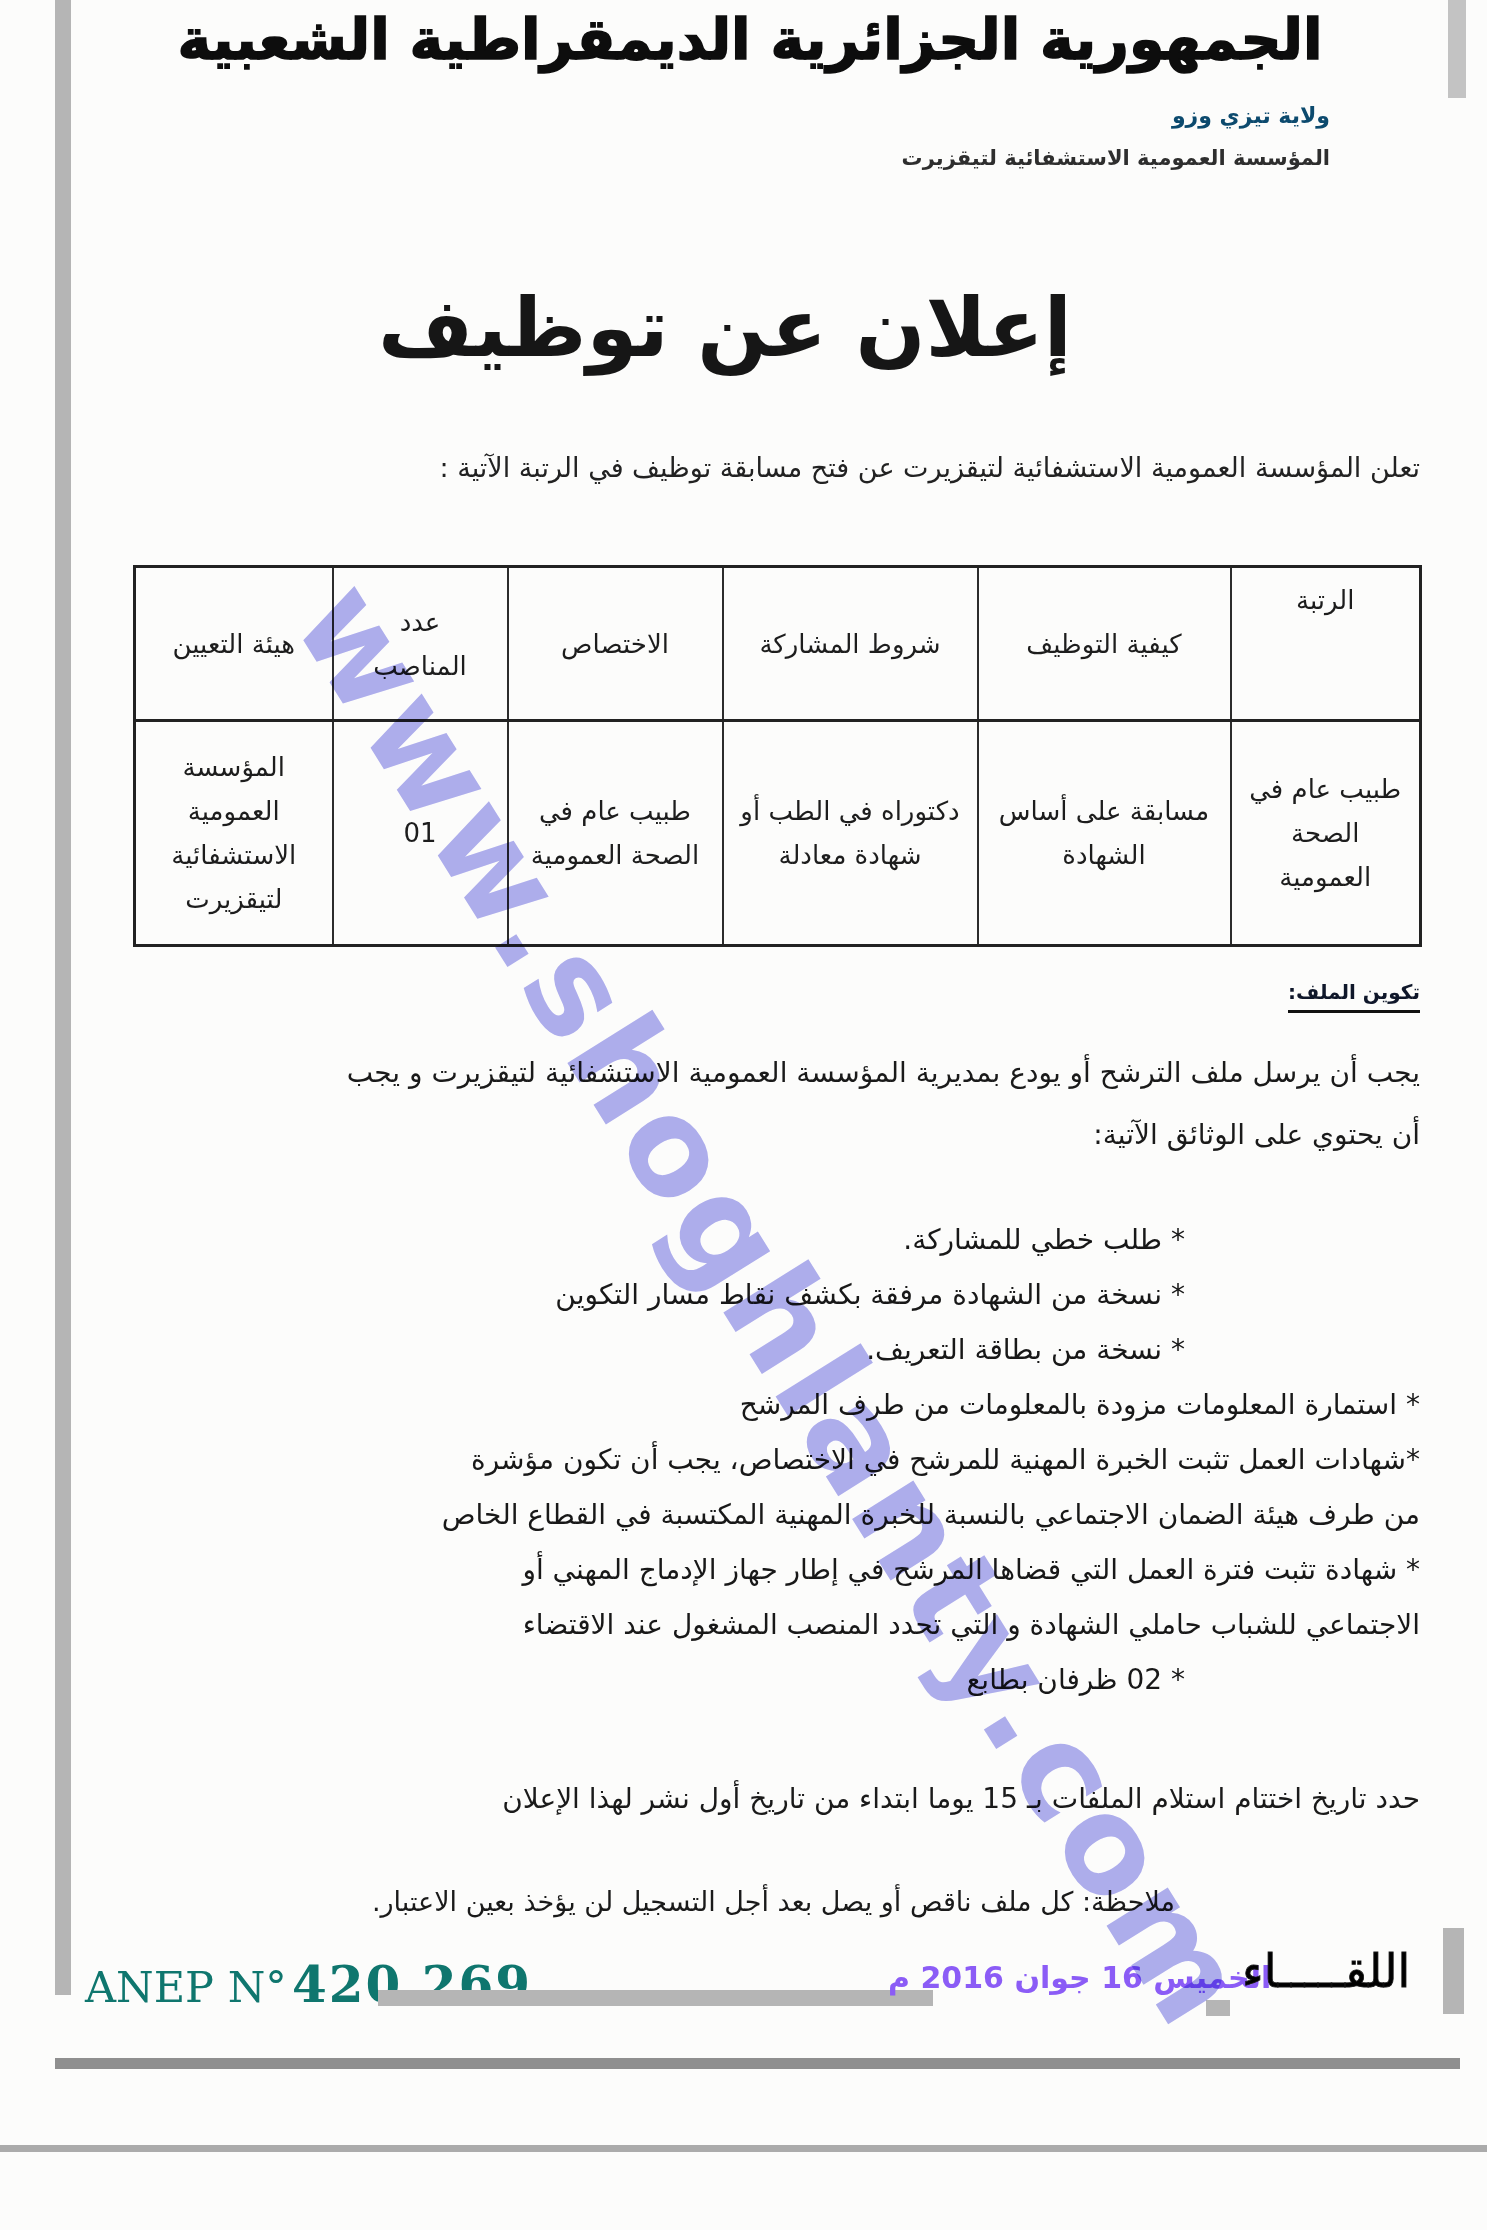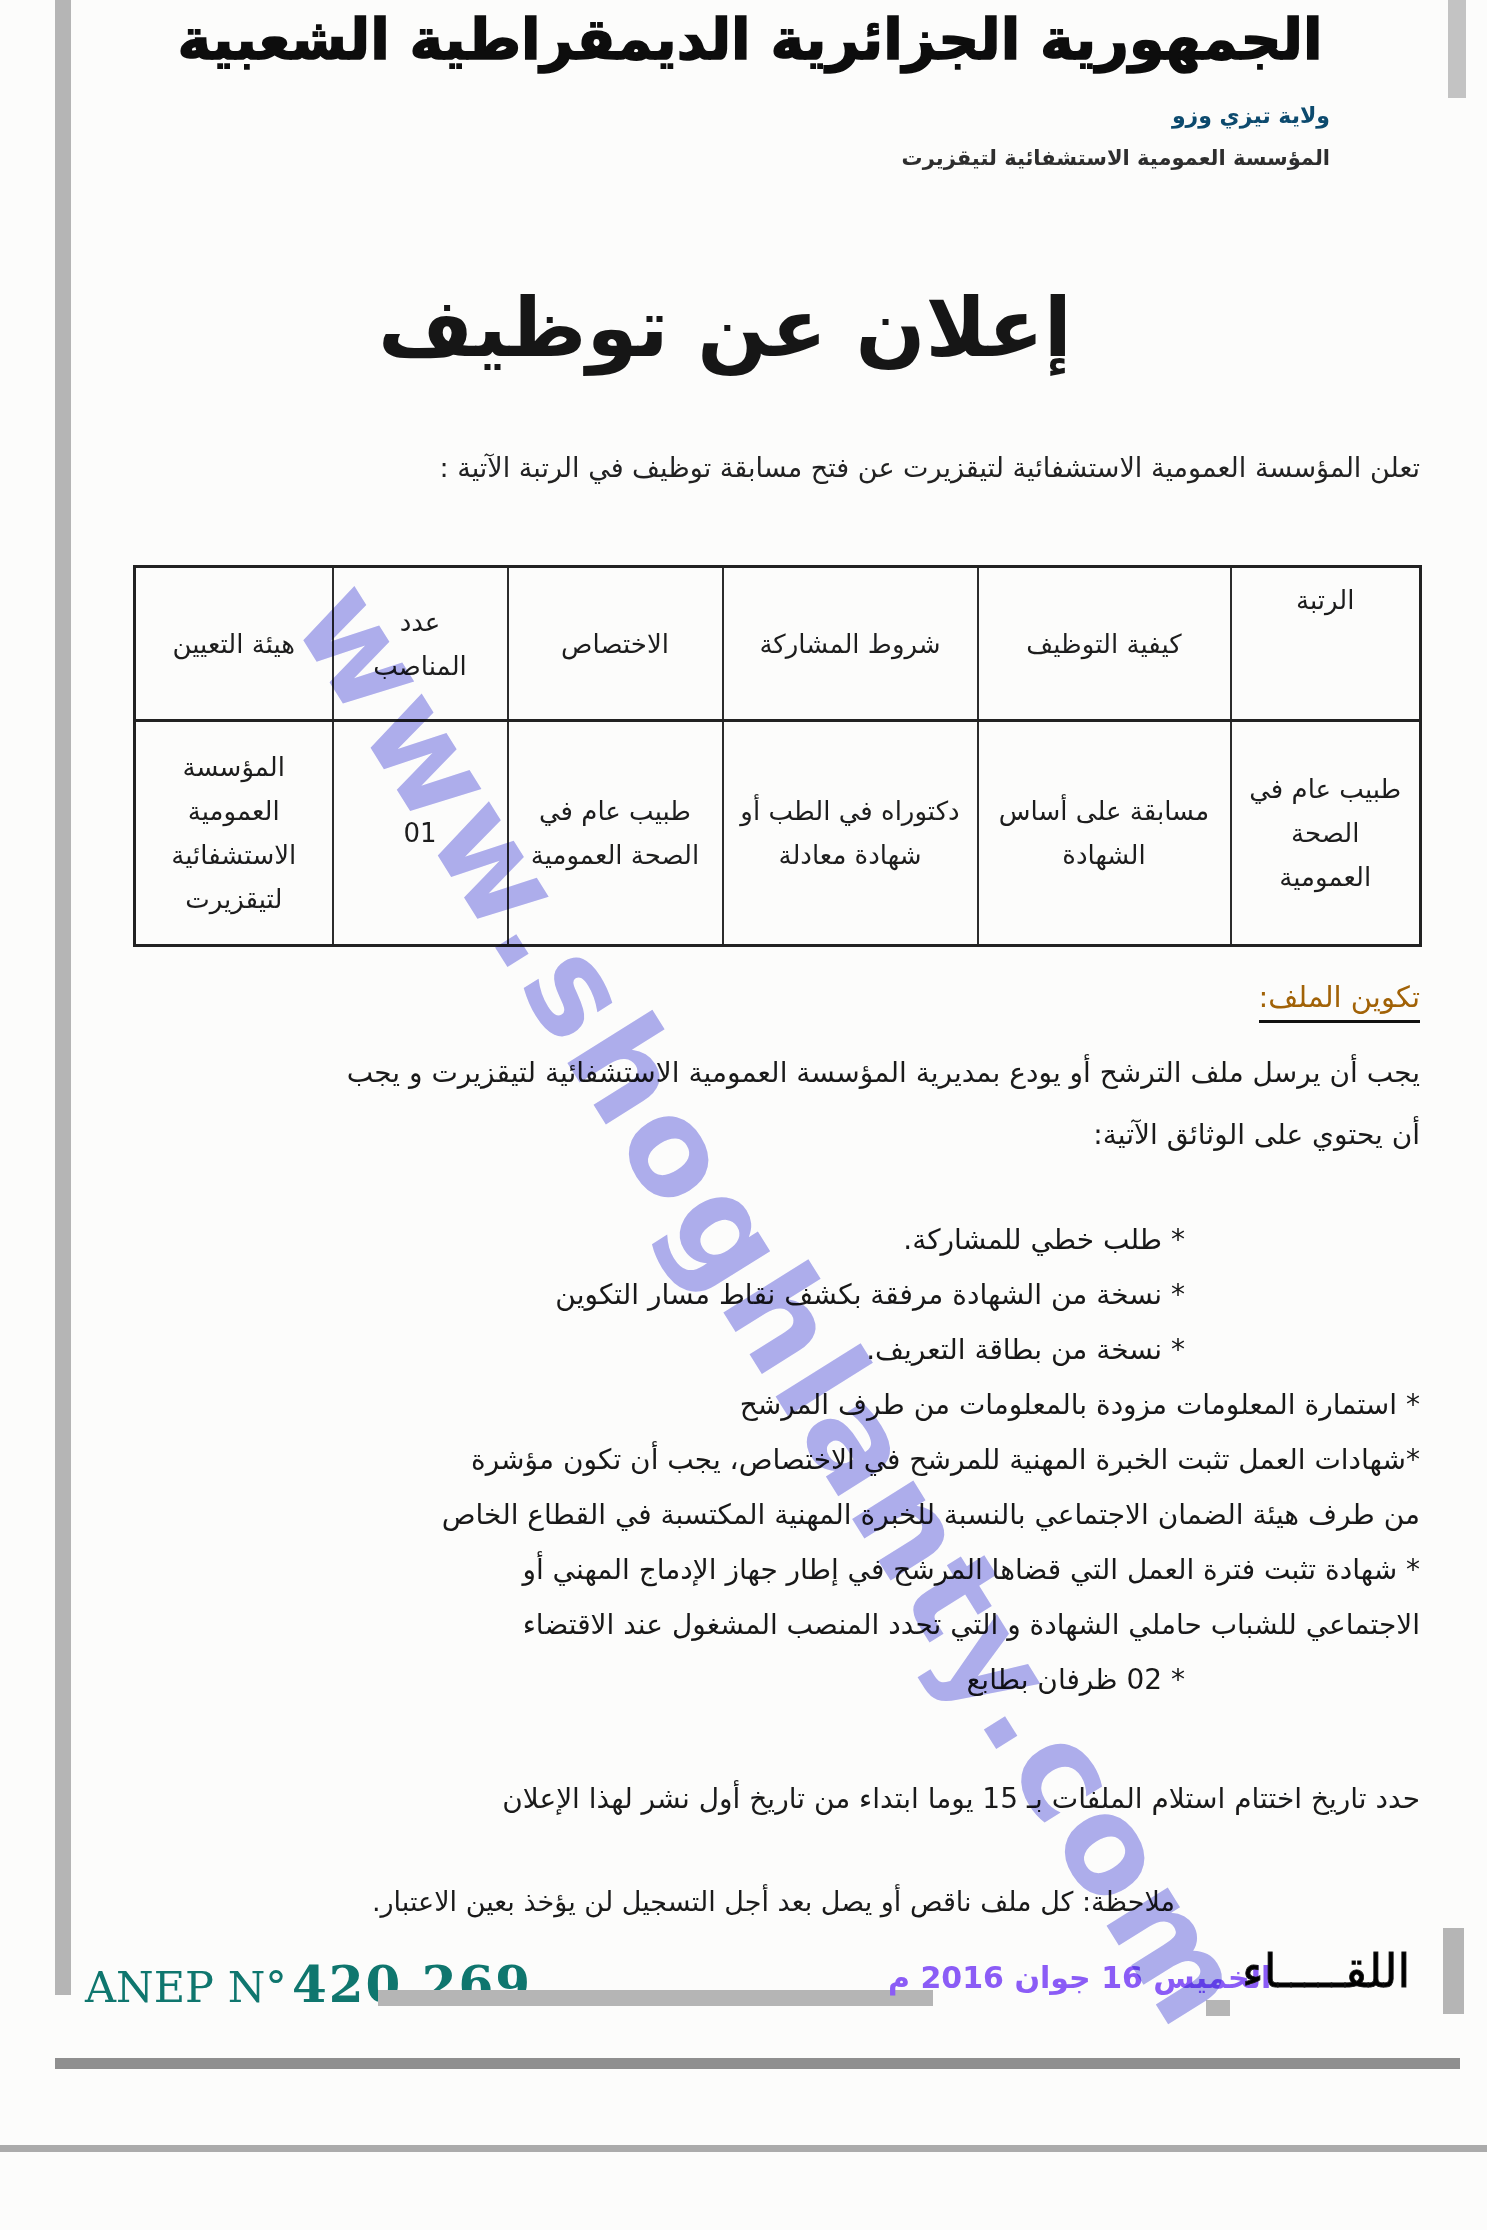--- a/index.html
+++ b/index.html
@@ -51,21 +51,21 @@
     font-weight:normal;padding:6px 14px;
     line-height:44px;
   }
   table.jobs tr.hdr{height:154px;}
   table.jobs tr.datarow{height:225px;}
   table.jobs th.top-align{vertical-align:top;padding-top:10px;}
   table.jobs th.narrow{padding:0 38px;}
   
   .file-heading{
     right:67px;top:980px;
-    direction:rtl;font-size:29px;font-weight:normal;color:#a16207;
+    direction:rtl;font-size:20px;font-weight:bold;color:#0f172a;
     border-bottom:3px solid #111;padding-bottom:6px;
   }
   .file-intro{
     right:67px;top:1042px;width:1290px;
     direction:rtl;text-align:right;
     font-size:28px;line-height:62px;color:#1a1a1a;
     white-space:pre-line;
   }
   .file-items{
     right:67px;top:1212px;width:1280px;

